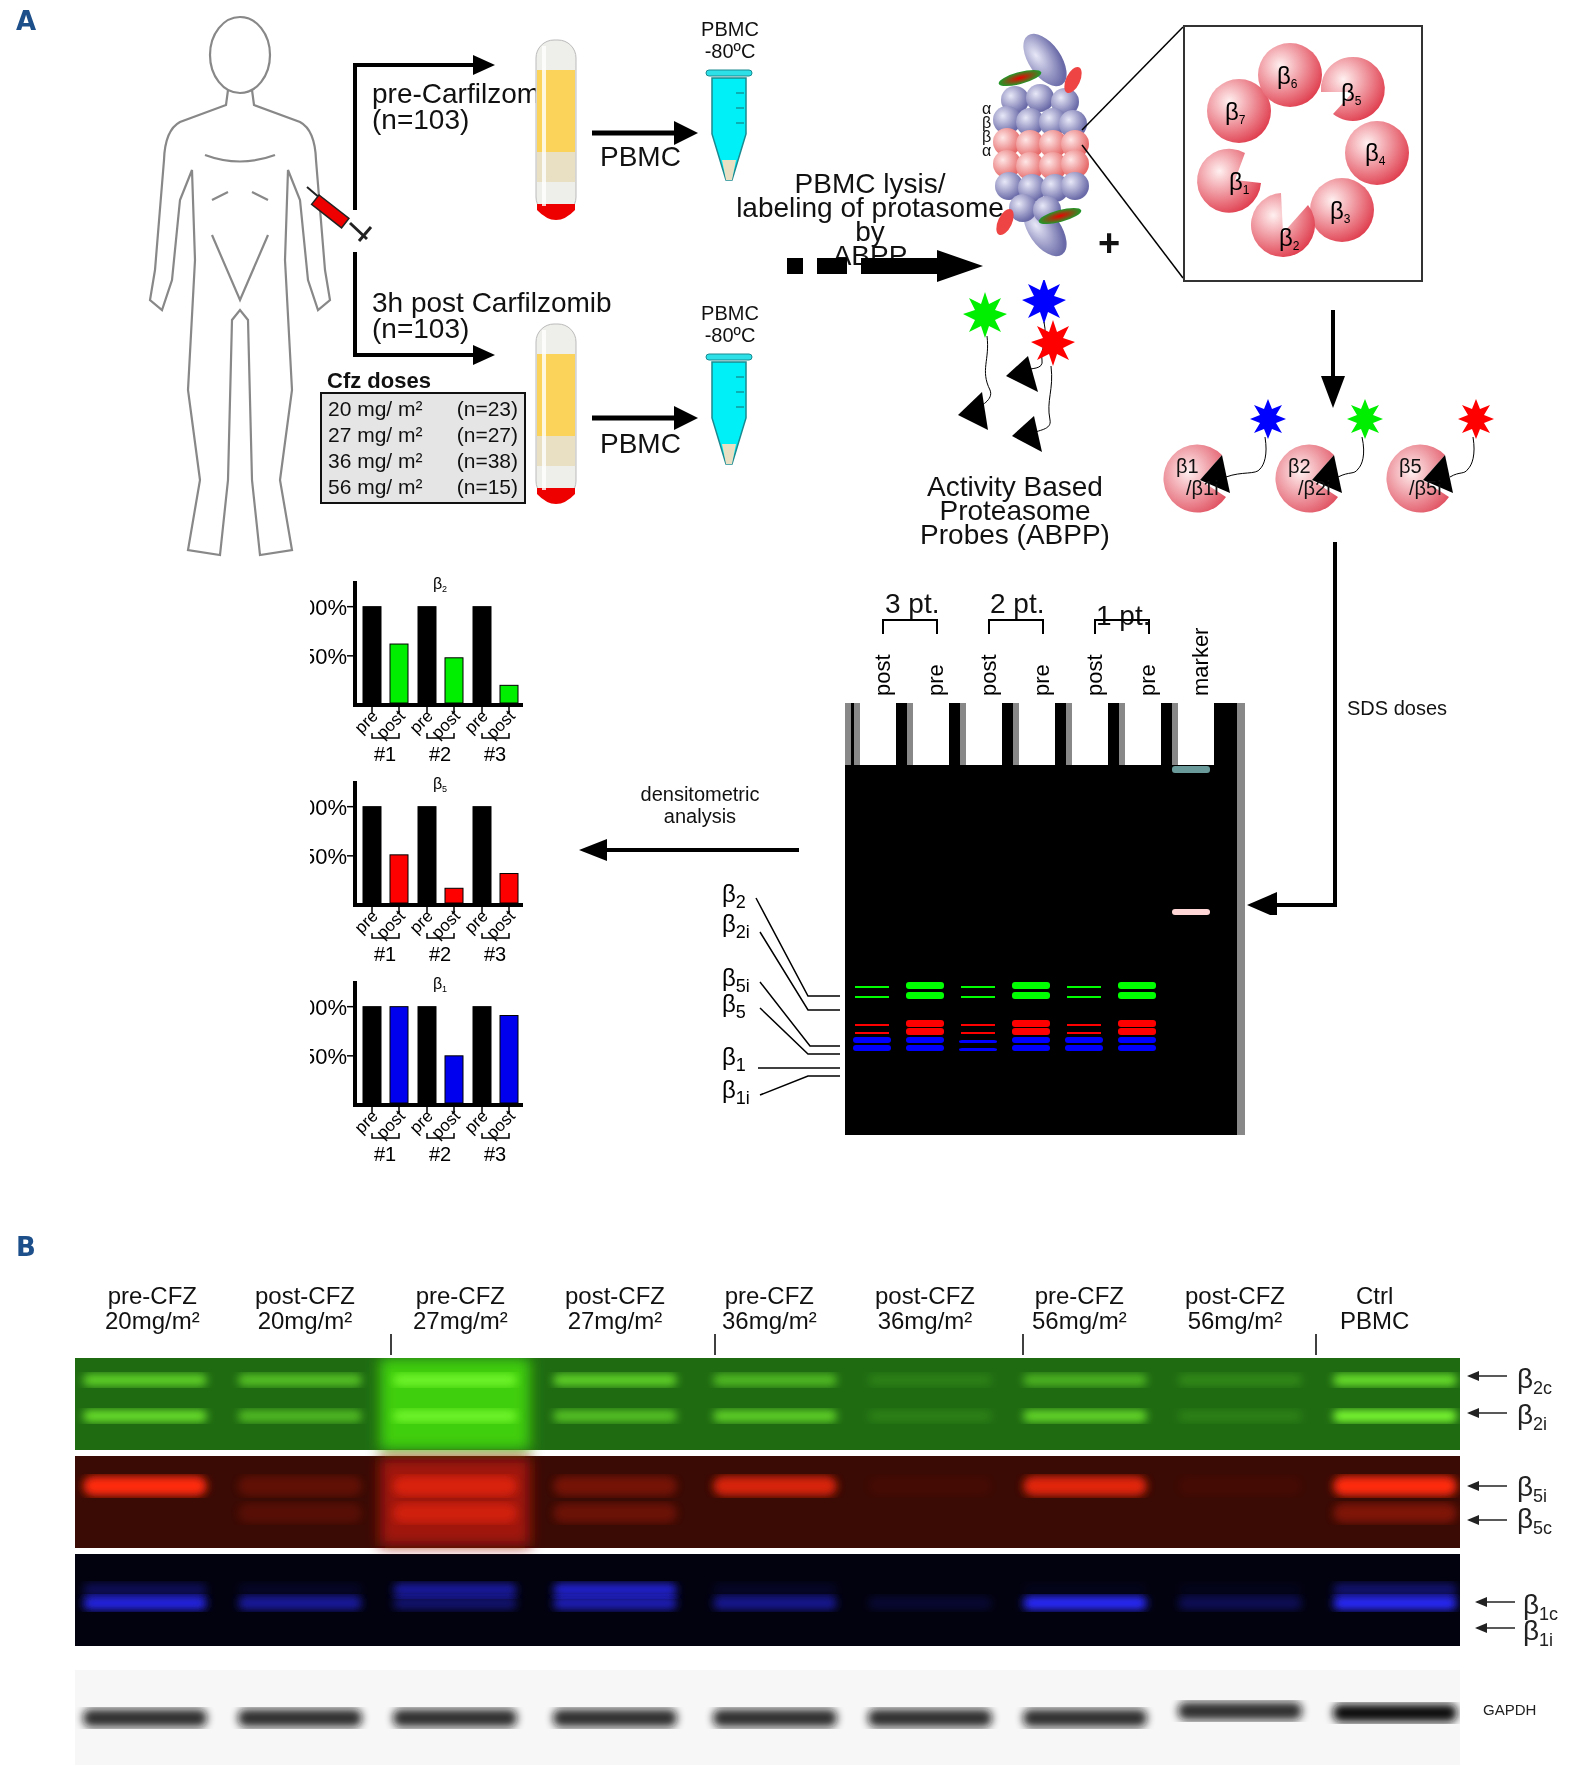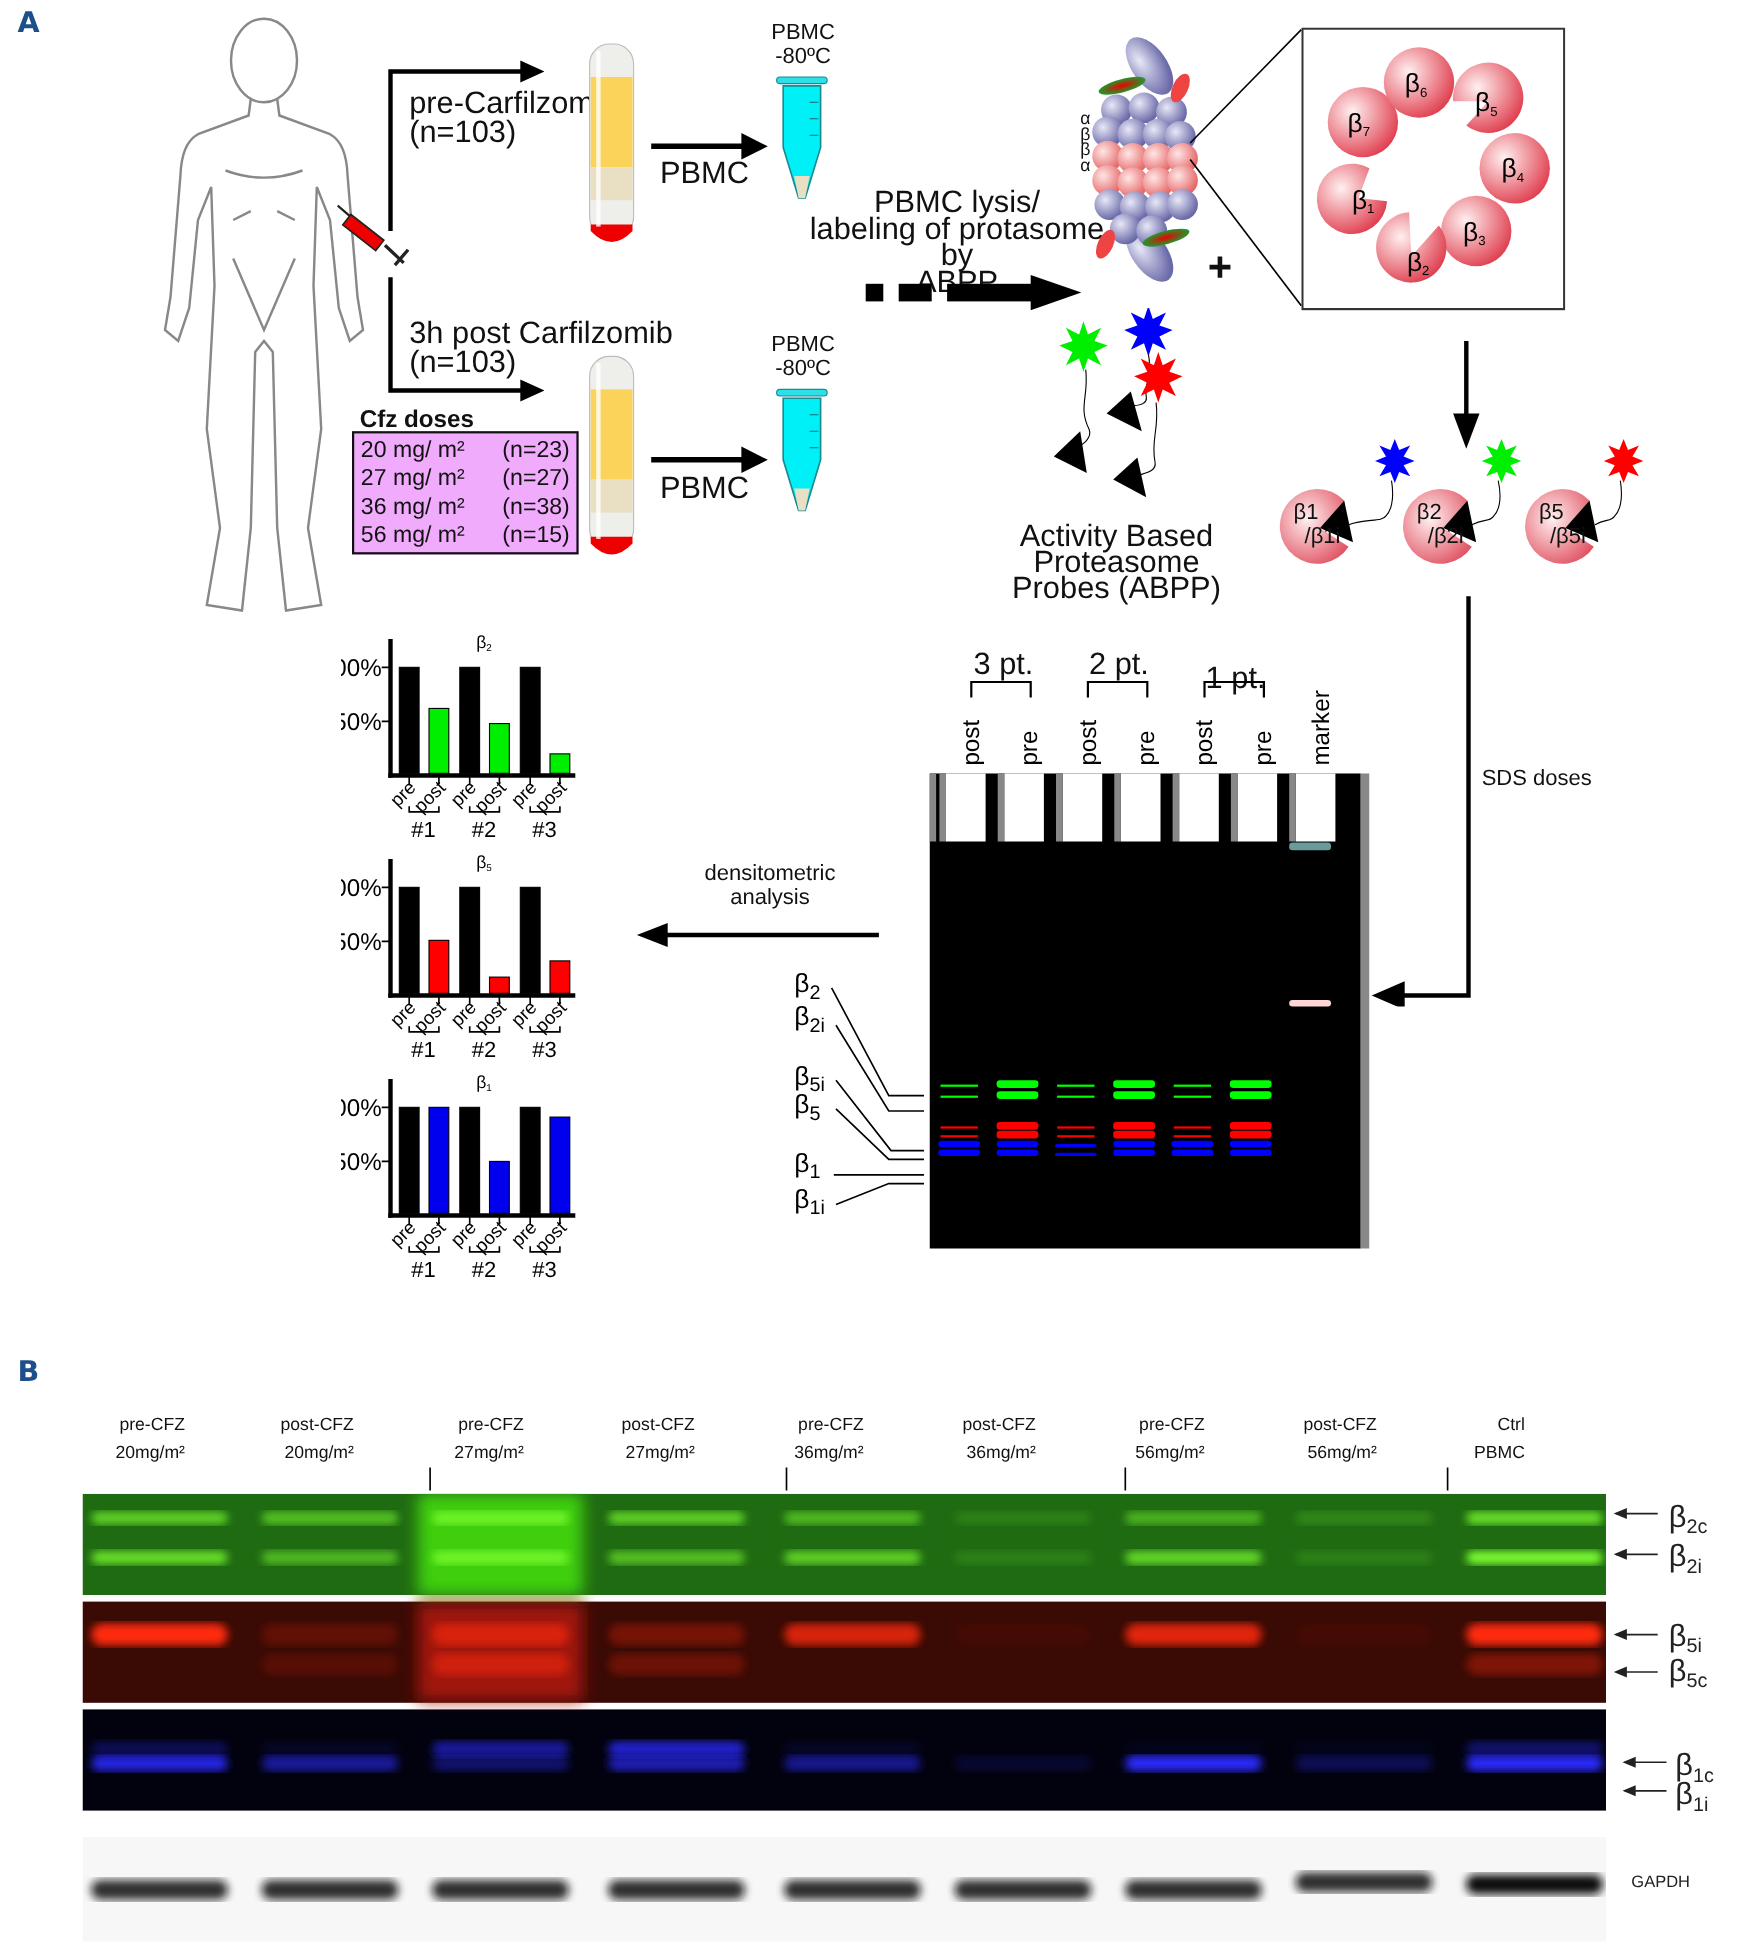--- a/index.html
+++ b/index.html
@@ -4,23 +4,23 @@
 <style>
   html, body { margin: 0; padding: 0; background: #ffffff; }
   body { width: 1587px; height: 1772px; position: relative; overflow: hidden;
          font-family: "Liberation Sans", sans-serif; color: #111; }
   svg text { font-family: "Liberation Sans", sans-serif; }
   .abs { position: absolute; }
   .panel-letter { font-family: "DejaVu Sans", sans-serif; font-weight: bold; color: #1d4f8a; font-size: 26px; }
   .t22 { font-size: 28px; line-height: 24px; }
   .t20 { font-size: 20px; line-height: 22px; }
   .center { text-align: center; }
-  .dose-box { border: 2px solid #111; padding: 2px 6px; background: #f0abfc; }
+  .dose-box { border: 2px solid #111; padding: 2px 6px; background: #e5e5e5; }
   .dose-row { display: flex; justify-content: space-between; width: 190px; font-size: 21px; line-height: 26px; }
-  .lane-label { font-size: 16px; line-height: 25px; text-align: right; }
+  .lane-label { font-size: 24px; line-height: 25px; text-align: center; }
 </style>
 </head>
 <body>
 
 <div class="abs panel-letter" style="left:16px;top:6px;">A</div>
 
 <svg class="abs" style="left:140px;top:10px;" width="200" height="560">
   <g fill="none" stroke="#888" stroke-width="2.2">
     <ellipse cx="100" cy="45" rx="30" ry="38"></ellipse>
     <path d="M88 80 L86 95 L40 112 Q25 120 24 150 L15 260 L10 290 L22 300 L32 270 L40 190 L52 160 L55 250 L48 380 L60 470 L48 540 L80 545 L88 470 L92 310 L100 300 L108 310 L112 470 L120 545 L152 540 L140 470 L152 380 L145 250 L148 160 L160 190 L168 270 L178 300 L190 290 L185 260 L176 150 Q175 120 160 112 L114 95 L112 80"></path>

